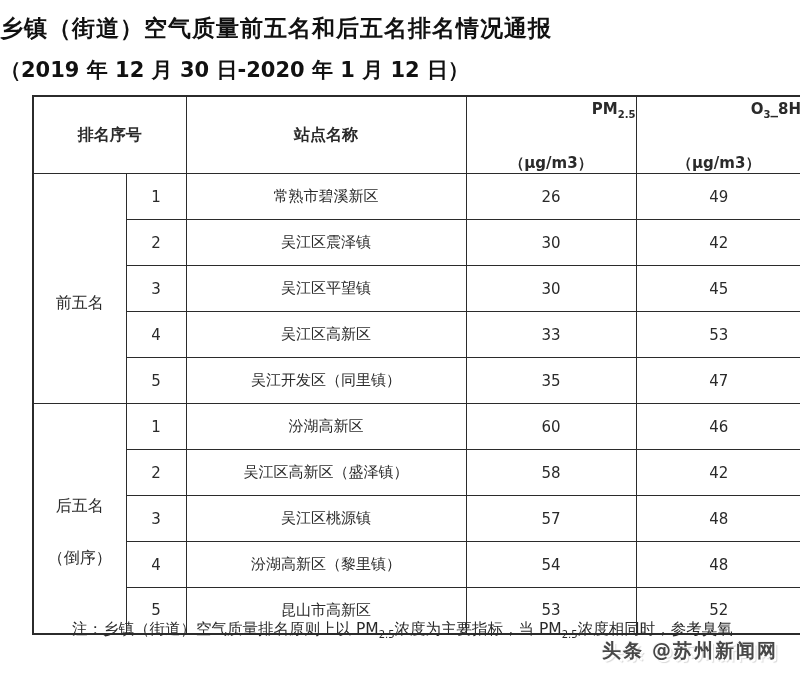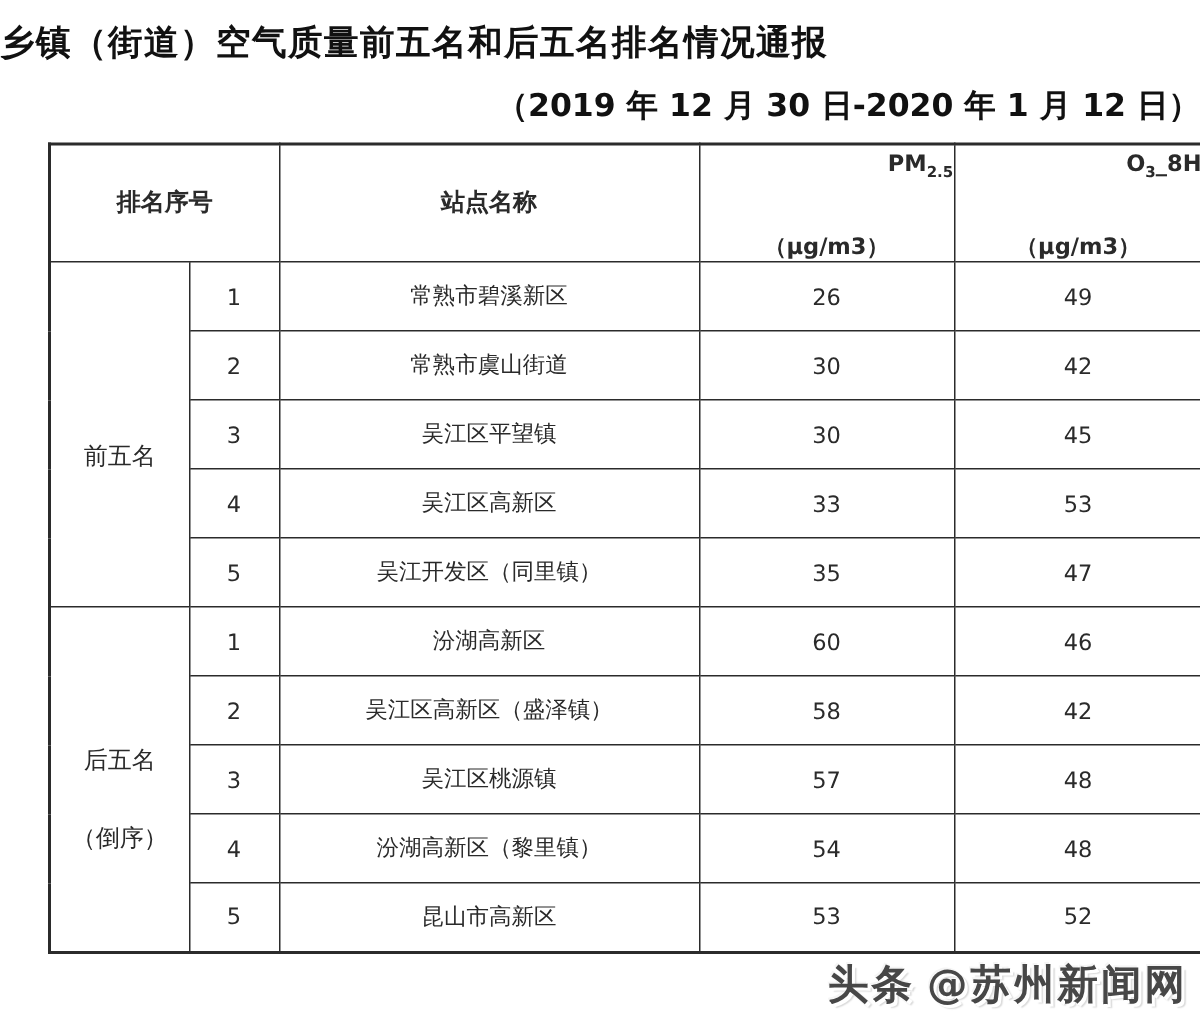--- a/index.html
+++ b/index.html
@@ -13,21 +13,21 @@
     overflow: hidden;
   }
   .title {
     position: absolute; top: 13px; left: 0; width: 100%;
     text-align: left;
     font-size: 23px; font-weight: bold; color: #111;
     letter-spacing: 1px;
   }
   .subtitle {
     position: absolute; top: 56px; left: 0; width: 100%;
-    text-align: right;
+    text-align: left;
     font-size: 21px; font-weight: bold; color: #111;
   }
   table.rank-table {
     position: absolute; top: 95px; left: 32px;
     width: 769px;
     border-collapse: collapse;
     table-layout: fixed;
     border: 2px solid #2b2b2b;
   }
   .rank-table th, .rank-table td {
@@ -50,22 +50,22 @@
   .subsc { font-size: 10px; vertical-align: -4px; font-weight: inherit; }
   .rank-table tbody td { font-size: 15px; }
   .group-cell div { font-size: 16px; line-height: 24px; margin-top: 28px; }
   .note {
     position: absolute; top: 619px; left: 72px; width: 700px;
     font-size: 15.5px; color: #2a2a2a;
   }
   .note-line1 { line-height: 21px; }
   .note-line2 { margin-top: 11px; padding-left: 37px; line-height: 21px; }
   .watermark {
-    position: absolute; top: 638px; right: 8px;
-    font-size: 27px; font-weight: bold;
+    position: absolute; top: 638px; right: 22px;
+    font-size: 19px; font-weight: bold;
     color: #474747; letter-spacing: 2px;
     text-shadow: 2px 2px 0 #ffffff, 3px 3px 1px #d9d9d9, -1px -1px 0 #f5f5f5;
     white-space: nowrap;
     text-align: right;
   }
   .watermark .wm-account { margin-left: 8px; }
 </style>
 </head>
 <body>
 
@@ -105,21 +105,21 @@
         <td rowspan="5" class="group-cell">
           <div>前五名</div>
         </td>
         <td>1</td>
         <td>常熟市碧溪新区</td>
         <td>26</td>
         <td>49</td>
       </tr>
       <tr>
         <td>2</td>
-        <td>常熟市虞山街道</td>
+        <td>吴江区震泽镇</td>
         <td>30</td>
         <td>42</td>
       </tr>
       <tr>
         <td>3</td>
         <td>吴江区平望镇</td>
         <td>30</td>
         <td>45</td>
       </tr>
       <tr>
@@ -165,19 +165,20 @@
       <tr>
         <td>5</td>
         <td>昆山市高新区</td>
         <td>53</td>
         <td>52</td>
       </tr>
     </tbody>
   </table>
 
   <div class="note">
+    <div class="note-line1"><span>注：</span><span>乡镇（街道）空气质量排名原则上以 PM</span><span class="subsc">2.5</span><span>浓度为主要指标，当 PM</span><span class="subsc">2.5</span><span>浓度相同时，参考臭氧</span></div>
   </div>
 
   <div class="watermark">
     <span class="wm-brand">头条</span><span class="wm-account">@苏州新闻网</span>
   </div>
 
 </div>
 
 </body></html>

